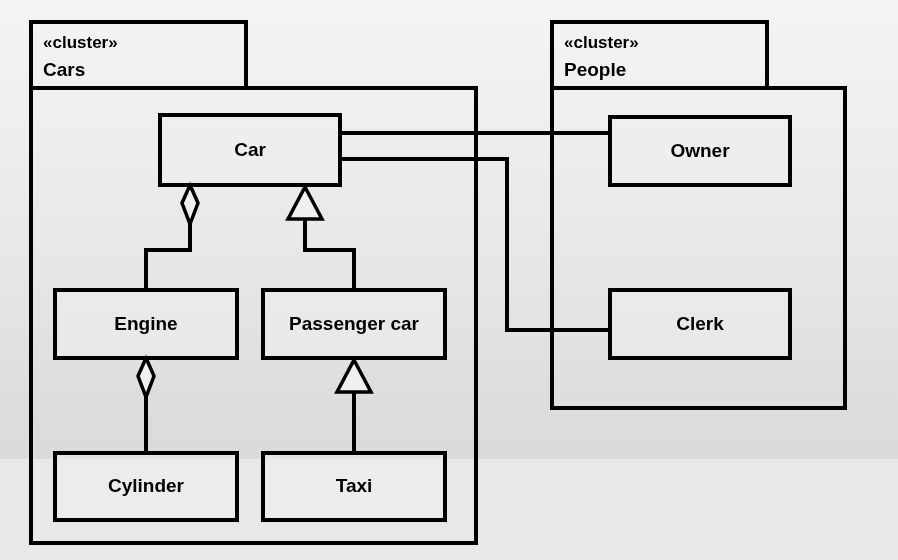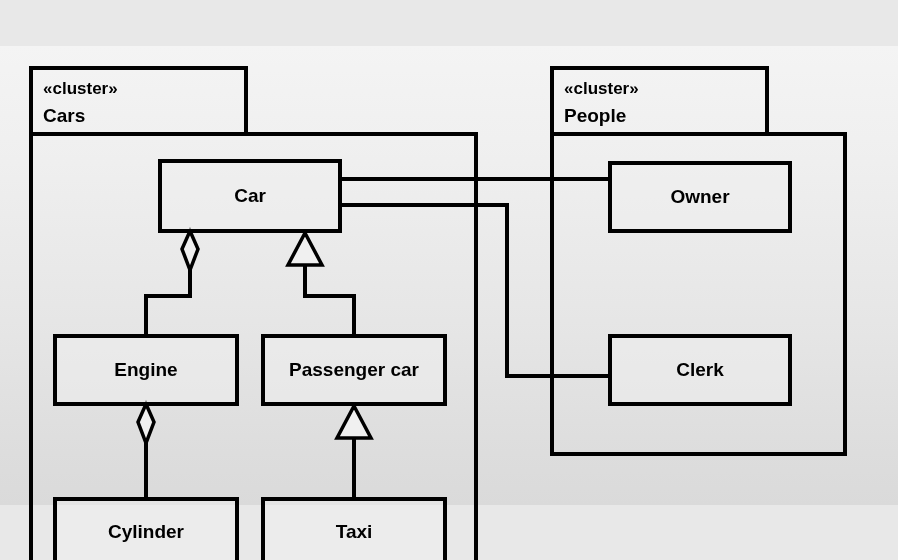--- a/index.html
+++ b/index.html
@@ -12,21 +12,20 @@
     height: 560px;
     overflow: hidden;
     font-family: "Liberation Sans", sans-serif;
     background: #e8e8e8;
   }
   #diagram-root {
     position: relative;
     width: 898px;
     height: 459px;
     background: linear-gradient(to bottom, #f4f4f4 0%, #efefef 25%, #e6e6e6 60%, #dedede 85%, #dadada 100%);
-    margin-top: 46px;
   }
   #diagram-svg {
     position: absolute;
     left: 0;
     top: 0;
     width: 898px;
     height: 560px;
     display: block;
   }
   .node-label {

